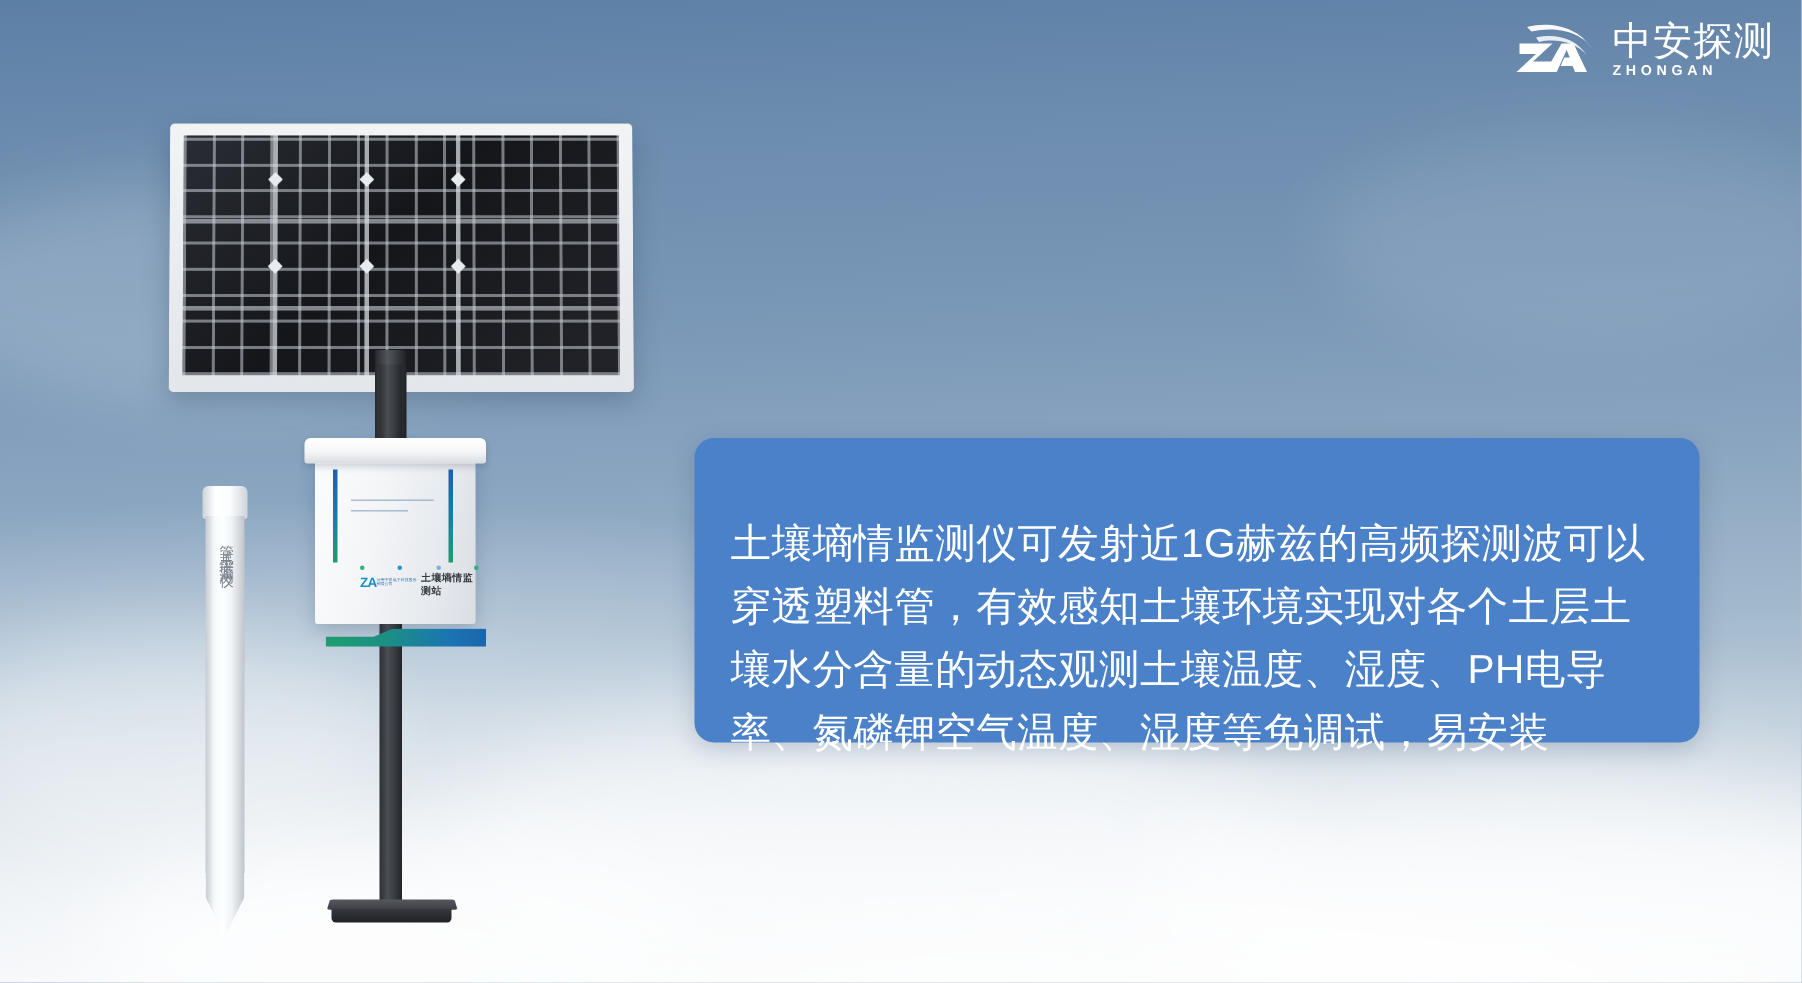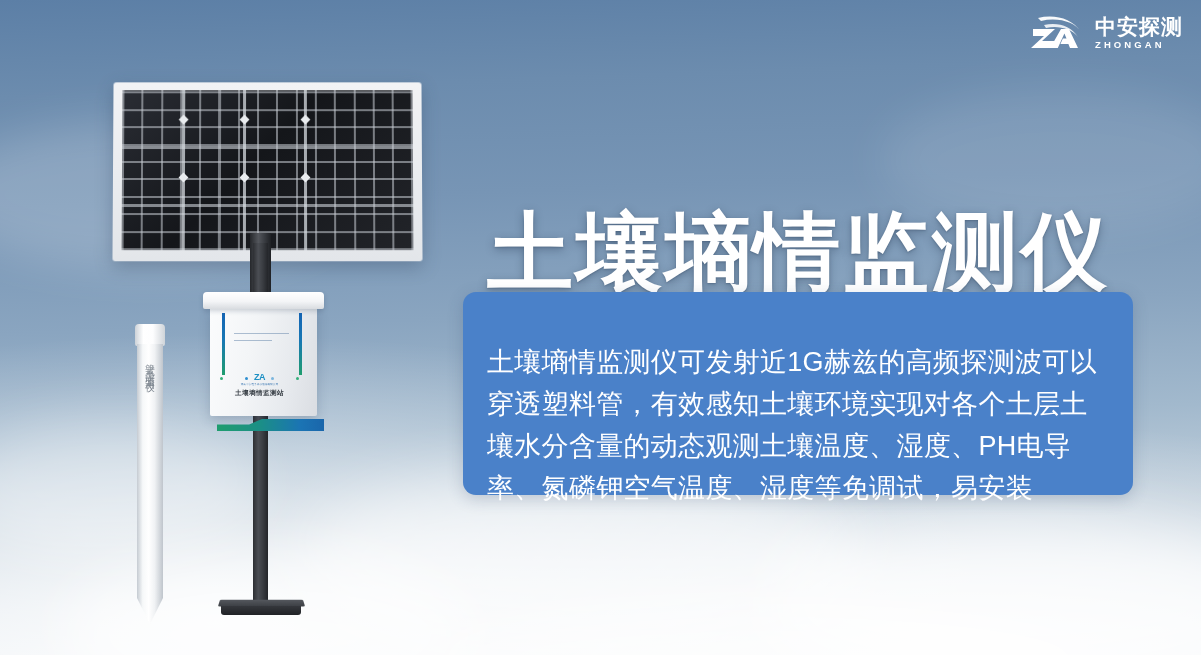--- a/index.html
+++ b/index.html
@@ -25,21 +25,21 @@
   .c3{left:760px;top:520px;width:520px;height:170px;background:rgba(255,255,255,.62);filter:blur(30px);}
   .c4{left:60px;top:560px;width:420px;height:150px;background:rgba(255,255,255,.58);filter:blur(28px);}
   .c5{left:880px;top:90px;width:360px;height:140px;background:rgba(255,255,255,.10);}
   .c6{left:420px;top:600px;width:700px;height:120px;background:rgba(255,255,255,.45);filter:blur(26px);}
   .c7{left:-40px;top:420px;width:300px;height:140px;background:rgba(255,255,255,.30);filter:blur(26px);}
 
   
   #logo{position:absolute;right:18px;top:12px;display:flex;align-items:center;gap:9px;}
   .logo-mark{position:relative;width:58px;height:42px;}
   .logo-txt{display:flex;flex-direction:column;line-height:1;color:#fff;}
-  .logo-cn{font-size:21px;font-weight:700;letter-spacing:1px;}
+  .logo-cn{font-size:26px;font-weight:400;letter-spacing:1px;}
   .logo-en{font-size:9.5px;font-weight:700;letter-spacing:3.1px;margin-top:3px;}
 
   
   #title{
     position:absolute;left:487px;top:149px;
     font-size:86px;font-weight:700;color:#ffffff;
     letter-spacing:3px;line-height:1.05;
     text-shadow:0 3px 10px rgba(40,60,85,.40), 0 1px 2px rgba(40,60,85,.35);
     white-space:nowrap;
   }
@@ -111,22 +111,22 @@
     background:linear-gradient(100deg,#fbfcfd 0%,#f3f5f7 38%,#e7eaee 72%,#dadde2 100%);
     border-radius:0 0 2px 2px;
     box-shadow:0 4px 12px rgba(40,60,85,.22);
   }
   .stripe{position:absolute;top:6px;width:3px;height:62px;
     background:linear-gradient(180deg,#1464b4 0%,#1878b4 45%,#1f9d6e 100%);}
   .s1{left:12px;}
   .s2{left:89px;}
   .vent{position:absolute;height:1px;background:rgba(110,140,175,.55);}
   #label{
-    position:absolute;left:10px;top:66px;width:79px;height:30px;
-    display:flex;flex-direction:column;align-items:center;justify-content:flex-start;
+    position:absolute;left:30px;top:66px;width:79px;height:30px;
+    display:flex;flex-direction:row;align-items:center;justify-content:flex-start;
   }
   #label-mark{font-size:9px;font-weight:700;color:#1b8fc4;line-height:1;letter-spacing:-.5px;}
   #label-company{font-size:2.6px;color:#2f6fae;line-height:1;margin-top:1.5px;letter-spacing:.1px;}
   #label-name{font-size:6.6px;color:#333a41;font-weight:700;letter-spacing:.4px;margin-top:3px;}
   .dotrow{position:absolute;left:0;right:0;top:4px;display:flex;justify-content:space-between;}
   .dot{width:3px;height:3px;border-radius:50%;background:#34b07a;}
   #box-foot{
     position:absolute;left:7px;top:108px;width:107px;height:16px;overflow:hidden;
   }
   #box-foot-grad{
@@ -220,21 +220,20 @@
     <div id="box-lid"></div>
   </div>
 
   <div id="tube">
     <div id="tube-cap"></div>
     <div id="tube-body"></div>
     <div id="tube-tip"></div>
     <div id="tube-text">管式土壤监测仪</div>
   </div>
 
-  <h1 id="title">土壤墒情监测仪</h1>
 
   <div id="desc-box">
     <p id="desc-text">土壤墒情监测仪可发射近1G赫兹的高频探测波可以穿透塑料管，有效感知土壤环境实现对各个土层土壤水分含量的动态观测土壤温度、湿度、PH电导率、氮磷钾空气温度、湿度等免调试，易安装</p>
   </div>
 
   <div id="logo">
     <div class="logo-mark">
       <svg width="58" height="42" viewBox="0 0 58 42" aria-hidden="true">
         <path d="M10 6 C26 2, 44 6, 53 20 C47 10, 30 5, 13 9 Z" fill="#ffffff" opacity=".95"></path>
         <path d="M16 13 C30 10, 43 14, 50 25 C44 17, 30 13, 18 16 Z" fill="#ffffff" opacity=".85"></path>

